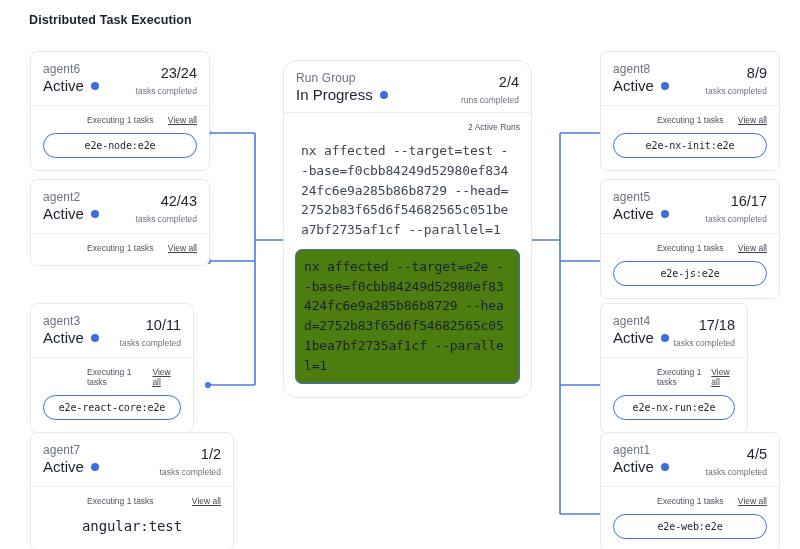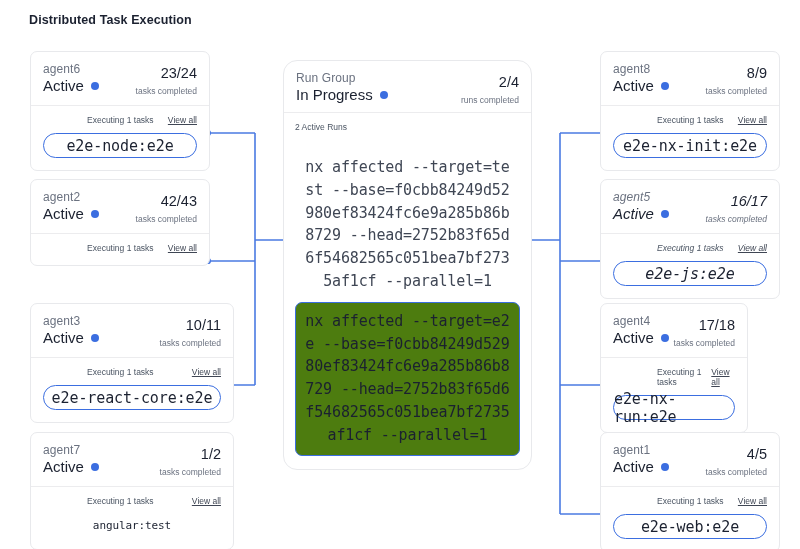--- a/index.html
+++ b/index.html
@@ -113,33 +113,33 @@
   }
   .task-pill {
     margin-top: 8px;
     border: 1.4px solid #3b6ee0;
     border-radius: 13px;
     height: 23px;
     display: flex;
     align-items: center;
     justify-content: center;
     font-family: "DejaVu Sans Mono", monospace;
-    font-size: 15px;
+    font-size: 10px;
     color: #1b2130;
     background: #ffffff;
     letter-spacing: -0.1px;
   }
   .task-plain {
     margin-top: 8px;
     height: 23px;
     display: flex;
     align-items: center;
     justify-content: center;
     font-family: "DejaVu Sans Mono", monospace;
-    font-size: 11px;
+    font-size: 14px;
     color: #1b2130;
     letter-spacing: -0.1px;
   }
 
   
   #run-group-card {
     position: absolute;
     left: 283px;
     top: 60px;
     width: 249px;
@@ -154,28 +154,28 @@
   }
   #run-group-card .status-text {
     font-size: 15px;
   }
   .runs-section {
     padding: 9px 11px 13px 11px;
   }
   .runs-label {
     font-size: 8.5px;
     color: #4b5563;
-    margin-bottom: 22px;
+    margin-bottom: 7px;
+    text-align: right;
   }
   .cmd {
     font-family: "DejaVu Sans Mono", monospace;
-    font-size: 15px;
+    font-size: 13px;
     line-height: 1.52;
     color: #3f4654;
-    text-align: center;
     padding: 2px 6px;
     word-break: break-all;
     letter-spacing: -0.15px;
   }
   .cmd-box {
     margin-top: 7px;
     border: 1.4px solid #3b6ee0;
     border-radius: 7px;
     padding: 7px 8px 8px 8px;
     color: #1b2130;
@@ -253,21 +253,21 @@
     <div class="count-sub">tasks completed</div>
   </div>
   <div class="card-body">
     <div class="body-top">
       <span class="exec-label">Executing 1 tasks</span>
       <span class="view-all">View all</span>
     </div>
   </div>
 </div>
 
-<div class="card" style="left:30px; top:303px; width:204px;">
+<div class="card" style="left:30px; top:303px; width:164px;">
   <div class="card-head">
     <div class="agent-name">agent3</div>
     <div class="status-row">
       <span class="status-text">Active</span>
       <span class="dot"></span>
     </div>
     <div class="count">10/11</div>
     <div class="count-sub">tasks completed</div>
   </div>
   <div class="card-body">
@@ -327,21 +327,21 @@
   </div>
   <div class="card-body">
     <div class="body-top">
       <span class="exec-label">Executing 1 tasks</span>
       <span class="view-all">View all</span>
     </div>
     <div class="task-pill">e2e-nx-init:e2e</div>
   </div>
 </div>
 
-<div class="card" style="left:600px; top:179px; width:180px;font-style:italic;">
+<div class="card" style="left:600px; top:179px; width:180px;">
   <div class="card-head">
     <div class="agent-name">agent5</div>
     <div class="status-row">
       <span class="status-text">Active</span>
       <span class="dot"></span>
     </div>
     <div class="count">16/17</div>
     <div class="count-sub">tasks completed</div>
   </div>
   <div class="card-body">

